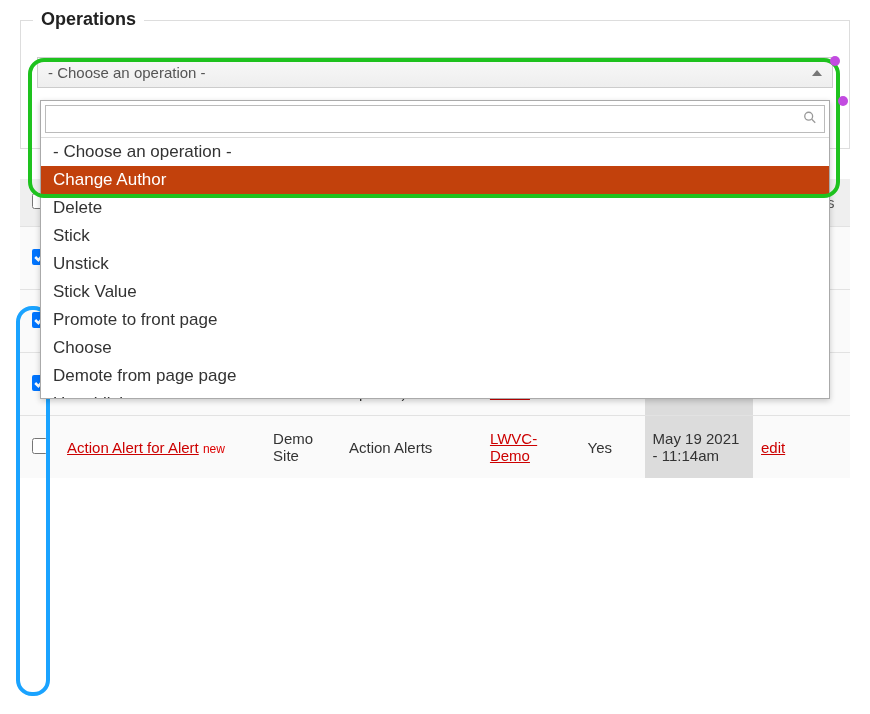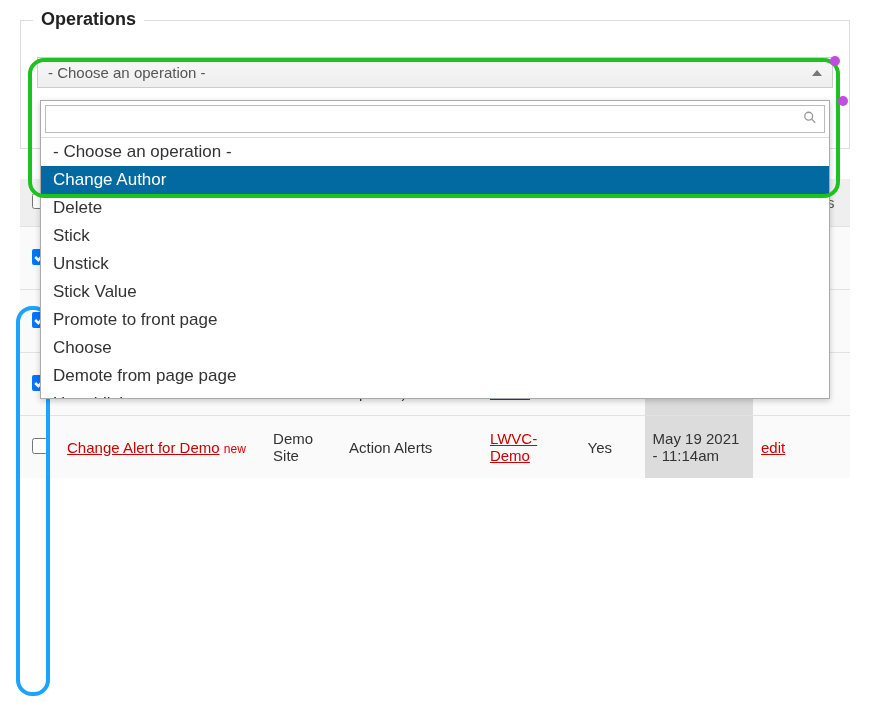--- a/index.html
+++ b/index.html
@@ -85,21 +85,21 @@
     .option-list::-webkit-scrollbar { width: 14px; }
     .option-list::-webkit-scrollbar-track { background: #f0f0f0; }
     .option-list::-webkit-scrollbar-thumb { background: #bbb; border-radius: 2px; }
     .option-item {
       padding: 4px 12px;
       font-size: 17px;
       color: #333;
       cursor: pointer;
     }
     .option-item.highlighted {
-      background: #0369a1;
+      background: #c2410c;
       color: #fff;
     }
     .highlight-green {
       position: absolute;
       border: 4px solid #1ec21e;
       border-radius: 16px;
       pointer-events: none;
       z-index: 200;
     }
     .highlight-blue {
@@ -238,21 +238,21 @@
           <td class="col-title"><a href="#" class="redlink">Webform #2</a> <span class="updated-tag">updated</span></td>
           <td class="col-sub">Demo Site</td>
           <td class="col-type">Webform (League Specific)</td>
           <td class="col-auth"><a href="#" class="redlink">LWVC-Demo</a></td>
           <td class="col-pub">Yes</td>
           <td class="col-date">Jun 8 2021 - 9:53am</td>
           <td class="col-ops"><a href="#" class="redlink">edit</a></td>
         </tr>
         <tr class="row">
           <td class="col-check"><input type="checkbox" style=""></td>
-          <td class="col-title"><a href="#" class="redlink">Change Alert for Demo</a> <span class="new-tag">new</span></td>
+          <td class="col-title"><a href="#" class="redlink">Action Alert for Alert</a> <span class="new-tag">new</span></td>
           <td class="col-sub">Demo Site</td>
           <td class="col-type">Action Alerts</td>
           <td class="col-auth"><a href="#" class="redlink">LWVC-Demo</a></td>
           <td class="col-pub">Yes</td>
           <td class="col-date">May 19 2021 - 11:14am</td>
           <td class="col-ops"><a href="#" class="redlink">edit</a></td>
         </tr>
       </tbody>
   </table>
 </div>

